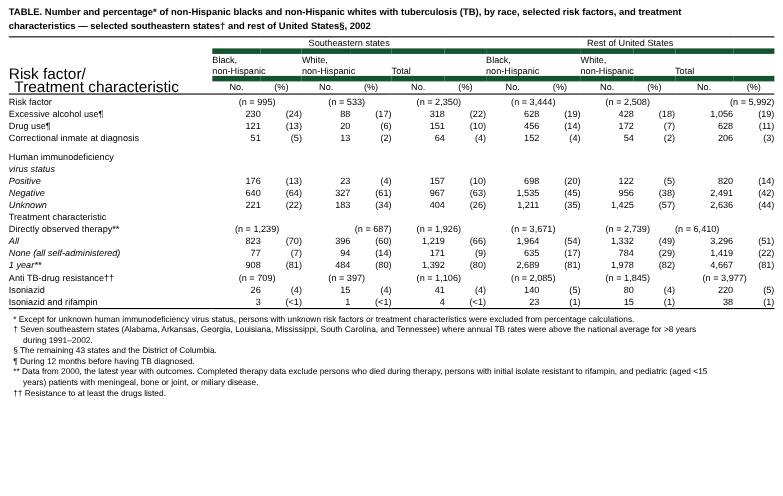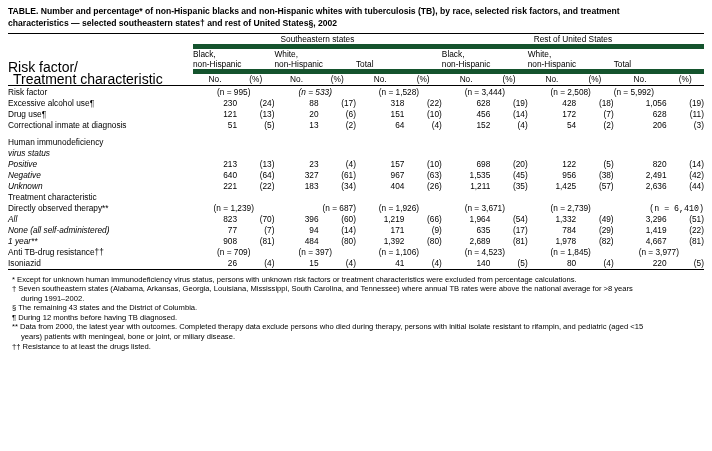--- a/index.html
+++ b/index.html
@@ -135,25 +135,25 @@
 
     <tr class="rule-full">
           <td colspan="13"></td>
         </tr>
 
     </tbody>
       <tbody id="rows-body">
         <tr class="rowh">
           <td class="lbl">Risk factor</td>
           <td colspan="2" class="num" style="text-align: center;">(n = 995)</td>
-          <td colspan="2" class="num" style="text-align: center; font-style: italic;">(n = 533)</td>
-          <td colspan="2" class="num" style="text-align: center;">(n = 1,528)</td>
+          <td colspan="2" class="num" style="text-align: center;">(n = 533)</td>
+          <td colspan="2" class="num" style="text-align: center;">(n = 2,350)</td>
           <td colspan="2" class="num" style="text-align: center; margin-top: 36px;">(n = 3,444)</td>
           <td colspan="2" class="num" style="text-align: center;">(n = 2,508)</td>
-          <td colspan="2" class="num" style="text-align: left;">(n = 5,992)</td>
+          <td colspan="2" class="num" style="text-align: right;">(n = 5,992)</td>
         </tr>
         <tr class="rowh">
           <td class="lbl indent1">Excessive alcohol use¶</td>
           <td class="num">230</td>
           <td class="pct">(24)</td>
           <td class="num">88</td>
           <td class="pct">(17)</td>
           <td class="num">318</td>
           <td class="pct">(22)</td>
           <td class="num">628</td>
@@ -233,21 +233,21 @@
           <td class="pct"></td>
           <td class="num"></td>
           <td class="pct"></td>
           <td class="num"></td>
           <td class="pct"></td>
           <td class="num"></td>
           <td class="pct"></td>
         </tr>
         <tr class="rowh">
           <td class="lbl indent2">Positive</td>
-          <td class="num">213</td>
+          <td class="num">176</td>
           <td class="pct">(13)</td>
           <td class="num">23</td>
           <td class="pct">(4)</td>
           <td class="num">157</td>
           <td class="pct">(10)</td>
           <td class="num">698</td>
           <td class="pct">(20)</td>
           <td class="num">122</td>
           <td class="pct">(5)</td>
           <td class="num">820</td>
@@ -298,21 +298,21 @@
           <td class="num"></td>
           <td class="pct"></td>
         </tr>
         <tr class="rowh">
           <td class="lbl indent1">Directly observed therapy**</td>
           <td colspan="2" class="num" style="text-align: center;">(n = 1,239)</td>
           <td colspan="2" class="num" style="">(n = 687)</td>
           <td colspan="2" class="num" style="text-align: center;">(n = 1,926)</td>
           <td colspan="2" class="num" style="text-align: center;">(n = 3,671)</td>
           <td colspan="2" class="num" style="text-align: center;">(n = 2,739)</td>
-          <td colspan="2" class="num" style="text-align: right; font-family: Liberation Mono, monospace;">(n = 6,410)</td>
+          <td colspan="2" class="num" style="text-align: left;">(n = 6,410)</td>
         </tr>
         <tr class="rowh">
           <td class="lbl indent2">All</td>
           <td class="num">823</td>
           <td class="pct">(70)</td>
           <td class="num">396</td>
           <td class="pct">(60)</td>
           <td class="num">1,219</td>
           <td class="pct">(66)</td>
           <td class="num">1,964</td>
@@ -350,38 +350,53 @@
           <td class="num">1,978</td>
           <td class="pct">(82)</td>
           <td class="num">4,667</td>
           <td class="pct">(81)</td>
         </tr>
         <tr class="rowh">
           <td class="lbl">Anti TB-drug resistance††</td>
           <td colspan="2" class="num" style="text-align: center;">(n = 709)</td>
           <td colspan="2" class="num" style="text-align: center;">(n = 397)</td>
           <td colspan="2" class="num" style="text-align: center;">(n = 1,106)</td>
-          <td colspan="2" class="num" style="text-align: center;">(n = 4,523)</td>
+          <td colspan="2" class="num" style="text-align: center;">(n = 2,085)</td>
           <td colspan="2" class="num" style="text-align: center;">(n = 1,845)</td>
           <td colspan="2" class="num" style="text-align: center;">(n = 3,977)</td>
         </tr>
         <tr class="rowh">
           <td class="lbl indent1">Isoniazid</td>
           <td class="num">26</td>
           <td class="pct">(4)</td>
           <td class="num">15</td>
           <td class="pct">(4)</td>
           <td class="num">41</td>
           <td class="pct">(4)</td>
           <td class="num">140</td>
           <td class="pct">(5)</td>
           <td class="num">80</td>
           <td class="pct">(4)</td>
           <td class="num">220</td>
           <td class="pct">(5)</td>
+        </tr>
+        <tr class="rowh">
+          <td class="lbl indent1">Isoniazid and rifampin</td>
+          <td class="num">3</td>
+          <td class="pct">(&lt;1)</td>
+          <td class="num">1</td>
+          <td class="pct">(&lt;1)</td>
+          <td class="num">4</td>
+          <td class="pct">(&lt;1)</td>
+          <td class="num">23</td>
+          <td class="pct">(1)</td>
+          <td class="num">15</td>
+          <td class="pct">(1)</td>
+          <td class="num">38</td>
+          <td class="pct">(1)</td>
         </tr>
       </tbody>
 
     <tbody>
         <tr class="rule-full">
           <td colspan="13"></td>
         </tr>
   </tbody>
     </table>
 

